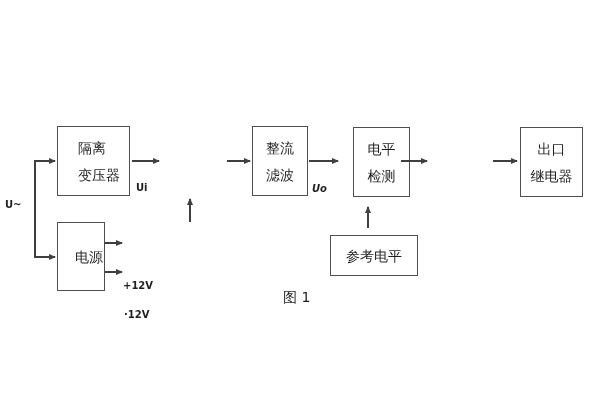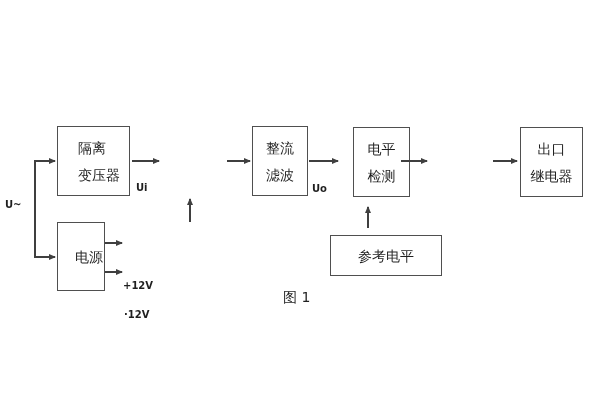--- a/index.html
+++ b/index.html
@@ -30,21 +30,21 @@
     white-space: nowrap;
   }
   .b1 { left: 57px;  top: 126px; width: 73px; height: 70px; align-items: flex-start; padding-left: 20px; text-align: center; }
   .b2 { left: 163px; top: 126px; width: 56px; height: 70px; }
   .b3 { left: 252px; top: 126px; width: 56px; height: 70px; }
   .b4 { left: 341px; top: 127px; width: 57px; height: 70px; margin-left: 12px; }
   .b5 { left: 429px; top: 127px; width: 58px; height: 67px; }
   .b6 { left: 520px; top: 127px; width: 63px; height: 70px; }
   .b7 { left: 57px;  top: 222px; width: 48px; height: 69px; align-items: flex-start; padding-left: 17px; }
   .b8 { left: 163px; top: 223px; width: 56px; height: 68px; }
-  .b9 { left: 330px; top: 235px; width: 112px; height: 41px; justify-content: center; }
+  .b9 { left: 330px; top: 235px; width: 88px; height: 41px; justify-content: center; }
 
   
   .arrow-h {
     position: absolute;
     height: 1.5px;
     background: var(--line);
   }
   .arrow-h::after {
     content: "";
     position: absolute;
@@ -97,21 +97,21 @@
     position: absolute;
     font-size: 10px;
     font-weight: 700;
     color: var(--text);
     line-height: 1.2;
     white-space: nowrap;
     margin-top: 44px;
   }
   .lbl-uin { left: 5px;   top: 155px; }
   .lbl-ui  { left: 136px; top: 138px; }
-  .lbl-uo  { left: 312px; top: 139px; }
+  .lbl-uo  { left: 312px; top: 139px; font-style: italic; }
   .lbl-ue  { left: 375px; top: 213px; }
   .lbl-p12 { left: 123px; top: 236px; }
   .lbl-n12 { left: 124px; top: 265px; }
   .caption {
     position: absolute;
     left: 283px; top: 289px;
     font-size: 14px; font-weight: 400;
     color: var(--text);
     white-space: nowrap;
     text-align: center;

